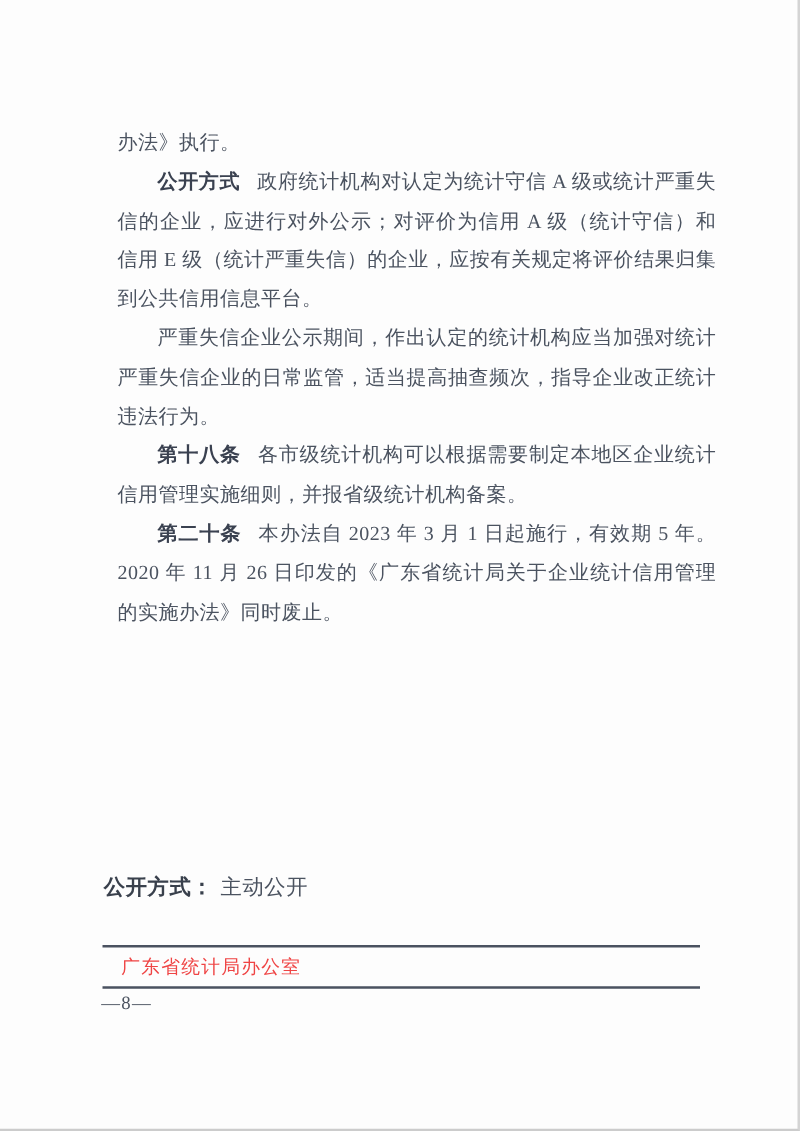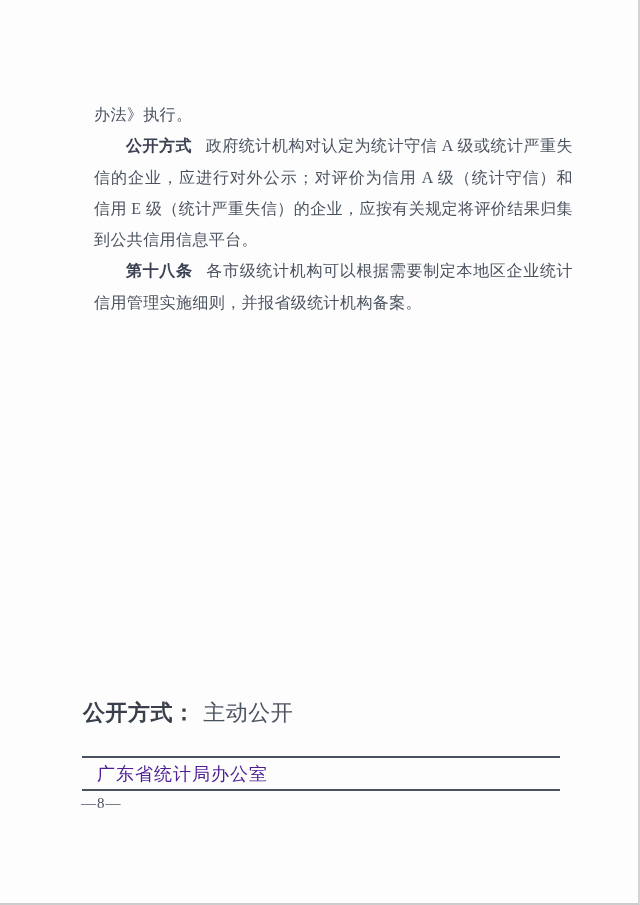--- a/index.html
+++ b/index.html
@@ -35,21 +35,21 @@
   .term {
     font-family: "Liberation Sans", sans-serif;
     font-weight: 700;
     color: #3a4150;
   }
   .term:not(:empty) { margin-right: 0.85em; }
   .disclosure {
     position: absolute;
     left: 83px;
     top: 698px;
-    font-size: 22px;
+    font-size: 17px;
     letter-spacing: 0.5px;
   }
   .disclosure-label {
     font-family: "Liberation Sans", sans-serif;
     font-weight: 700;
     color: #39404c;
     margin-right: 0.35em;
   }
   .footer-rule {
     position: absolute;
@@ -62,47 +62,49 @@
   .rule-bottom { top: 789px; }
   .footer-row {
     position: absolute;
     left: 82px;
     top: 761px;
     width: 478px;
     box-sizing: border-box;
     padding: 0 21px 0 15px;
     display: flex;
     justify-content: space-between;
-    font-size: 18px;
+    font-size: 15px;
     line-height: 26px;
     letter-spacing: 1px;
-    color: #4c1d95;
+    color: #ef4444;
   }
   .page-number {
     position: absolute;
     left: 81px;
     top: 795px;
     font-size: 15px;
     letter-spacing: 1px;
     color: #4b5360;
   }
 </style>
 </head>
 <body>
 
 <div class="page">
 
   <div class="content">
     <p><span class="term"></span><span>办法》执行。</span></p>
 
     <p class="indent"><span class="term">公开方式</span><span>政府统计机构对认定为统计守信 A 级或统计严重失信的企业，应进行对外公示；对评价为信用 A 级（统计守信）和信用 E 级（统计严重失信）的企业，应按有关规定将评价结果归集到公共信用信息平台。</span></p>
 
+    <p class="indent"><span class="term"></span><span>严重失信企业公示期间，作出认定的统计机构应当加强对统计严重失信企业的日常监管，适当提高抽查频次，指导企业改正统计违法行为。</span></p>
 
     <p class="indent"><span class="term">第十八条</span><span>各市级统计机构可以根据需要制定本地区企业统计信用管理实施细则，并报省级统计机构备案。</span></p>
 
+    <p class="indent"><span class="term">第二十条</span><span>本办法自 2023 年 3 月 1 日起施行，有效期 5 年。2020 年 11 月 26 日印发的《广东省统计局关于企业统计信用管理的实施办法》同时废止。</span></p>
   </div>
 
   <div class="disclosure">
     <span class="disclosure-label">公开方式：</span><span>主动公开</span>
   </div>
 
   <div class="footer-rule rule-top"></div>
 
   <div class="footer-row">
     <span>广东省统计局办公室</span>

